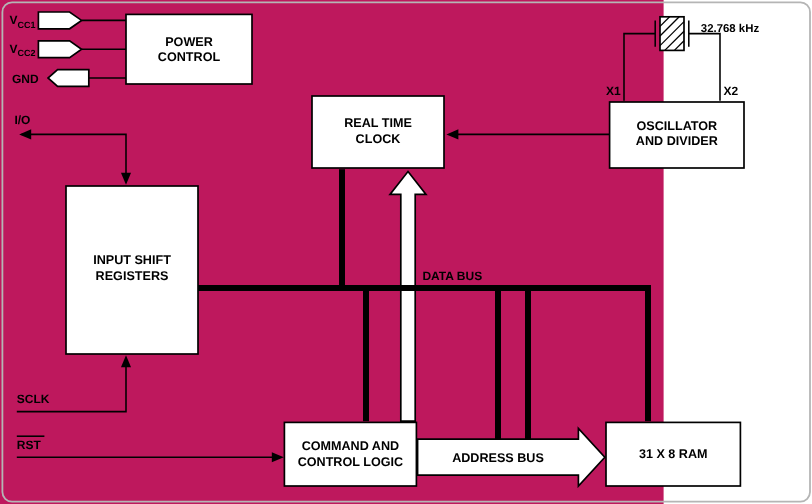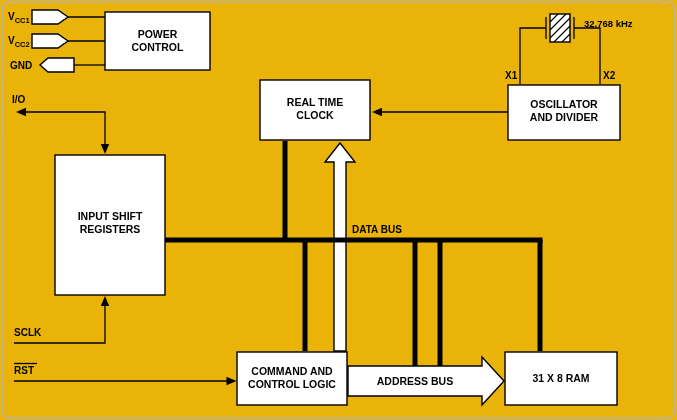--- a/index.html
+++ b/index.html
@@ -1,16 +1,16 @@
 <!DOCTYPE html>
 <html><head>
 <meta charset="utf-8">
 <style>
   html,body{margin:0;padding:0;background:#ffffff;}
-  .stage{width:677px;height:420px;position:relative;background:#eab308;font-family:"Liberation Sans",sans-serif;}
+  .stage{width:553px;height:420px;position:relative;background:#be185d;font-family:"Liberation Sans",sans-serif;}
   svg{display:block;}
   .frame{fill:none;stroke:#b5b5b5;stroke-width:1.5;}
   .box{fill:#ffffff;stroke:#000000;stroke-width:1.4;}
   .lbl{font-family:"Liberation Sans",sans-serif;font-weight:700;font-size:10.5px;fill:#000000;text-anchor:middle;}
   .pin{font-family:"Liberation Sans",sans-serif;font-weight:700;font-size:10px;fill:#000000;}
   .sub{font-size:7.5px;font-weight:700;}
   .small{font-family:"Liberation Sans",sans-serif;font-weight:700;font-size:9.5px;fill:#000000;}
   .wire{stroke:#000000;stroke-width:1.3;fill:none;}
   .bus{stroke:#000000;stroke-width:5;fill:none;}
   .hollow{fill:#ffffff;stroke:#000000;stroke-width:1.4;}

